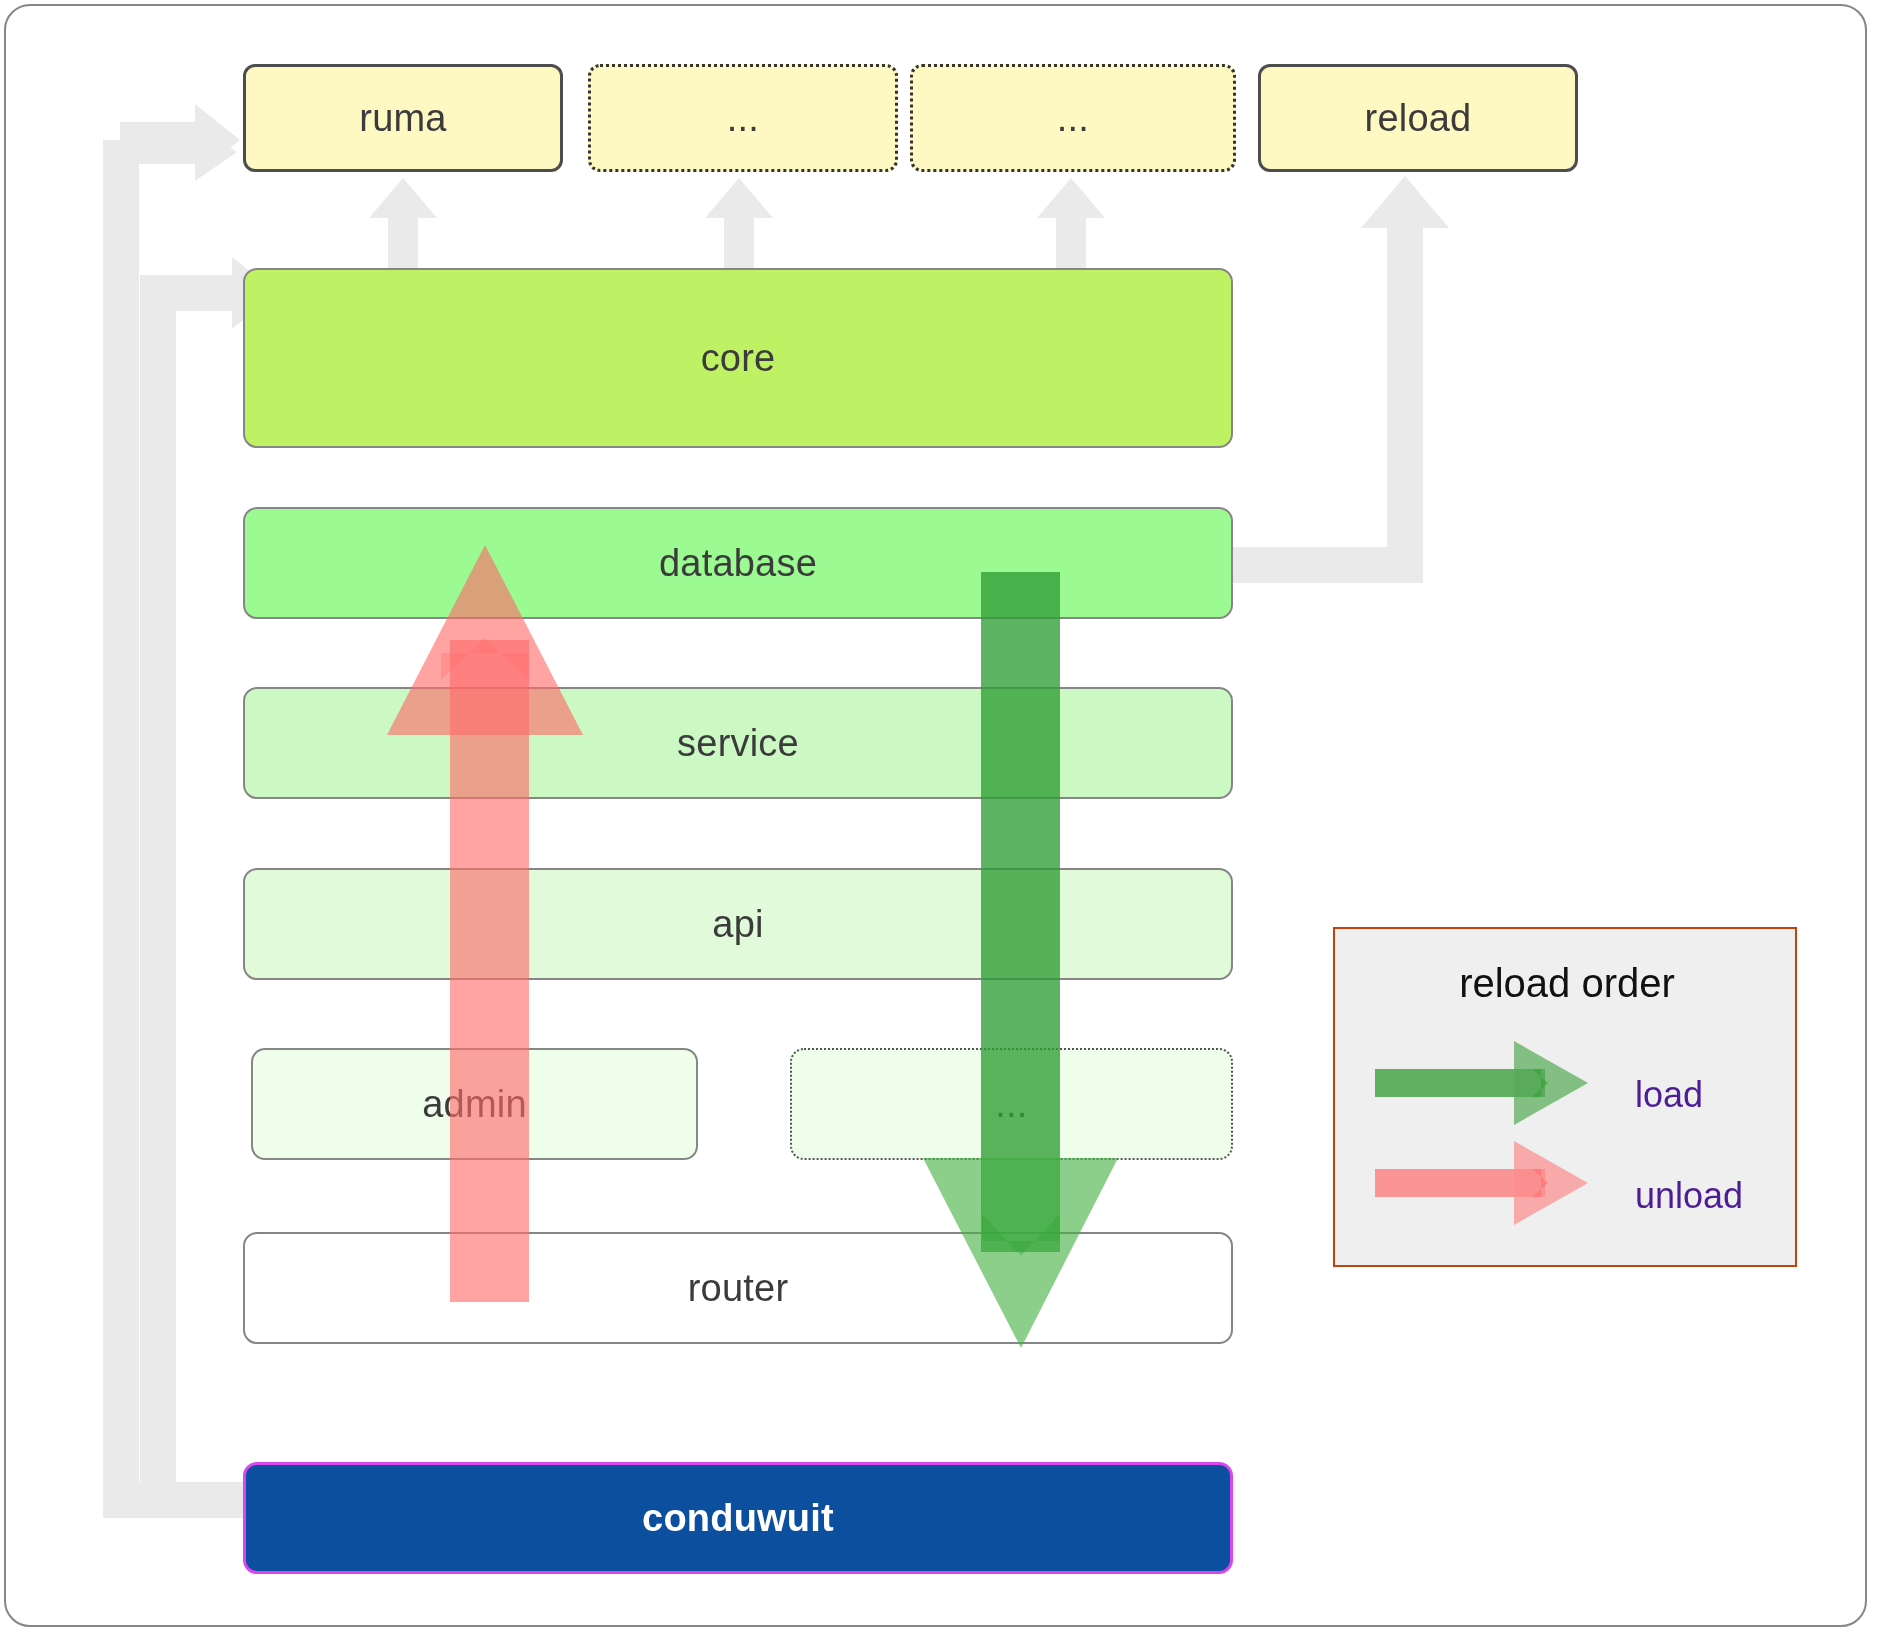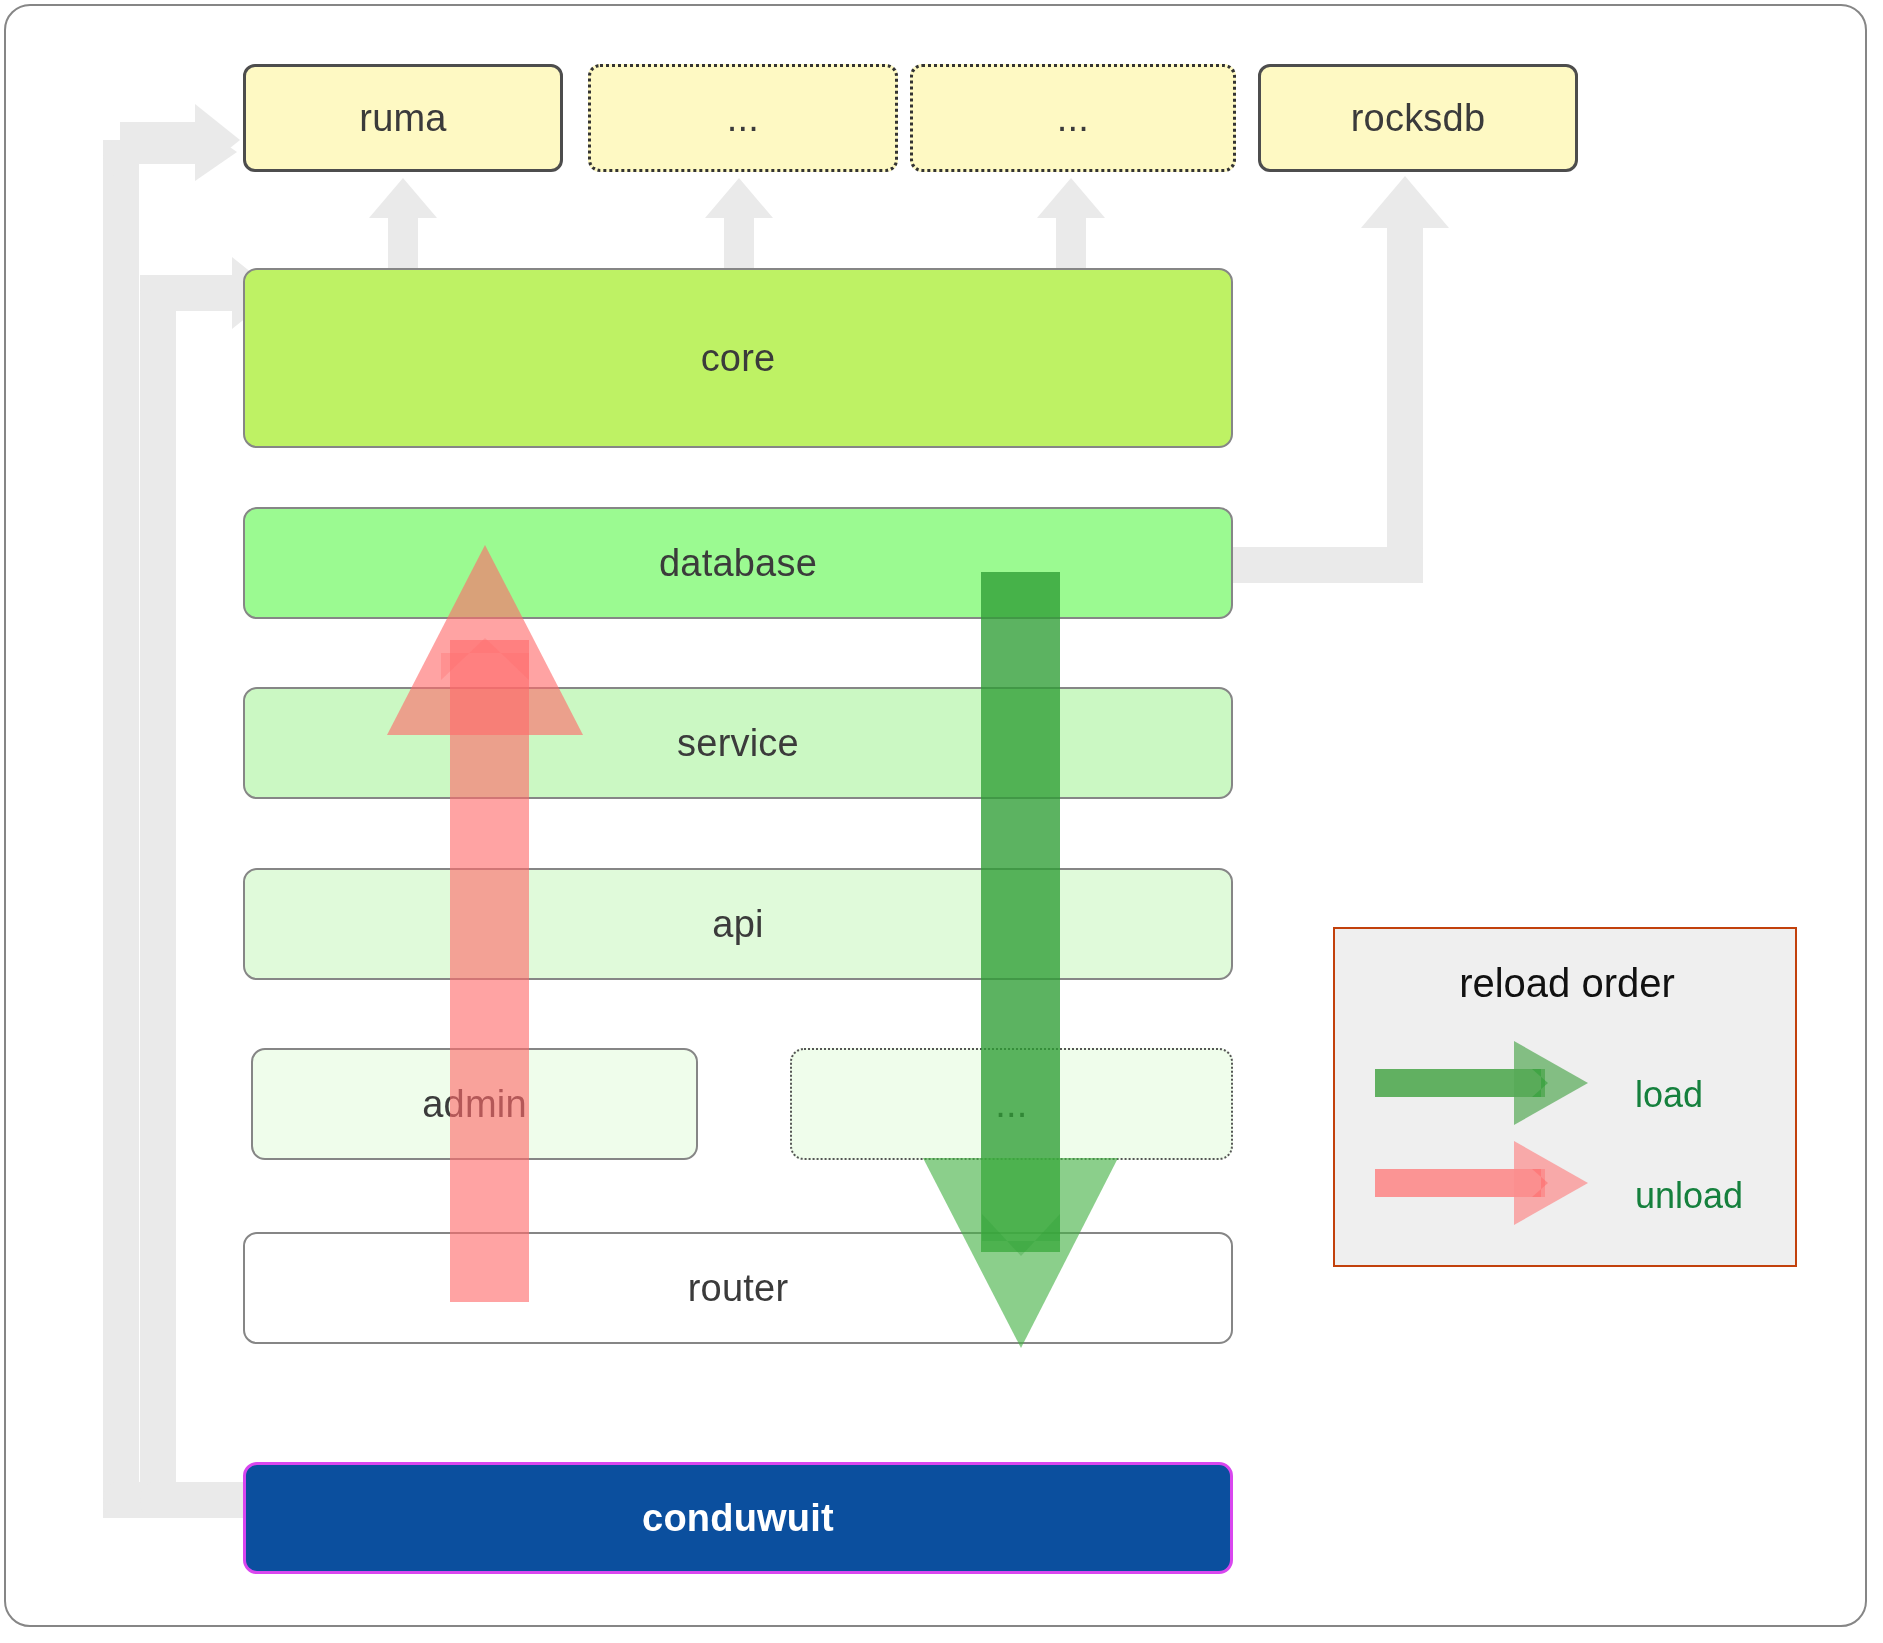--- a/index.html
+++ b/index.html
@@ -82,21 +82,21 @@
     left: 0;
     top: 32px;
     width: 464px;
     text-align: center;
     font-size: 40px;
     color: #111111;
   }
   .legend-label {
     position: absolute;
     font-size: 36px;
-    color: #15803d;
+    color: #4c1d95;
     left: 300px;
   }
   .legend-label.load { top: 145px; }
   .legend-label.unload { top: 246px; }
 </style>
 </head>
 <body>
 
 <div id="canvas">
   <div id="frame"></div>
@@ -147,21 +147,21 @@
   <div class="box dep" style="left:243px; width:320px;">
     <span class="box-label">ruma</span>
   </div>
   <div class="box dep dotted" style="left:588px; width:310px;">
     <span class="box-label">...</span>
   </div>
   <div class="box dep dotted" style="left:910px; width:326px;">
     <span class="box-label">...</span>
   </div>
   <div class="box dep" style="left:1258px; width:320px;">
-    <span class="box-label">rocksdb</span>
+    <span class="box-label">reload</span>
   </div>
 
   <div class="box stack" style="top:268px; height:180px; background:#bef264;">
     <span class="box-label">core</span>
   </div>
 
   <div class="box stack" style="top:507px; height:112px; background:#9bfa91;">
     <span class="box-label">database</span>
   </div>
   <div class="box stack" style="top:687px; height:112px; background:#cbf8c3;">

